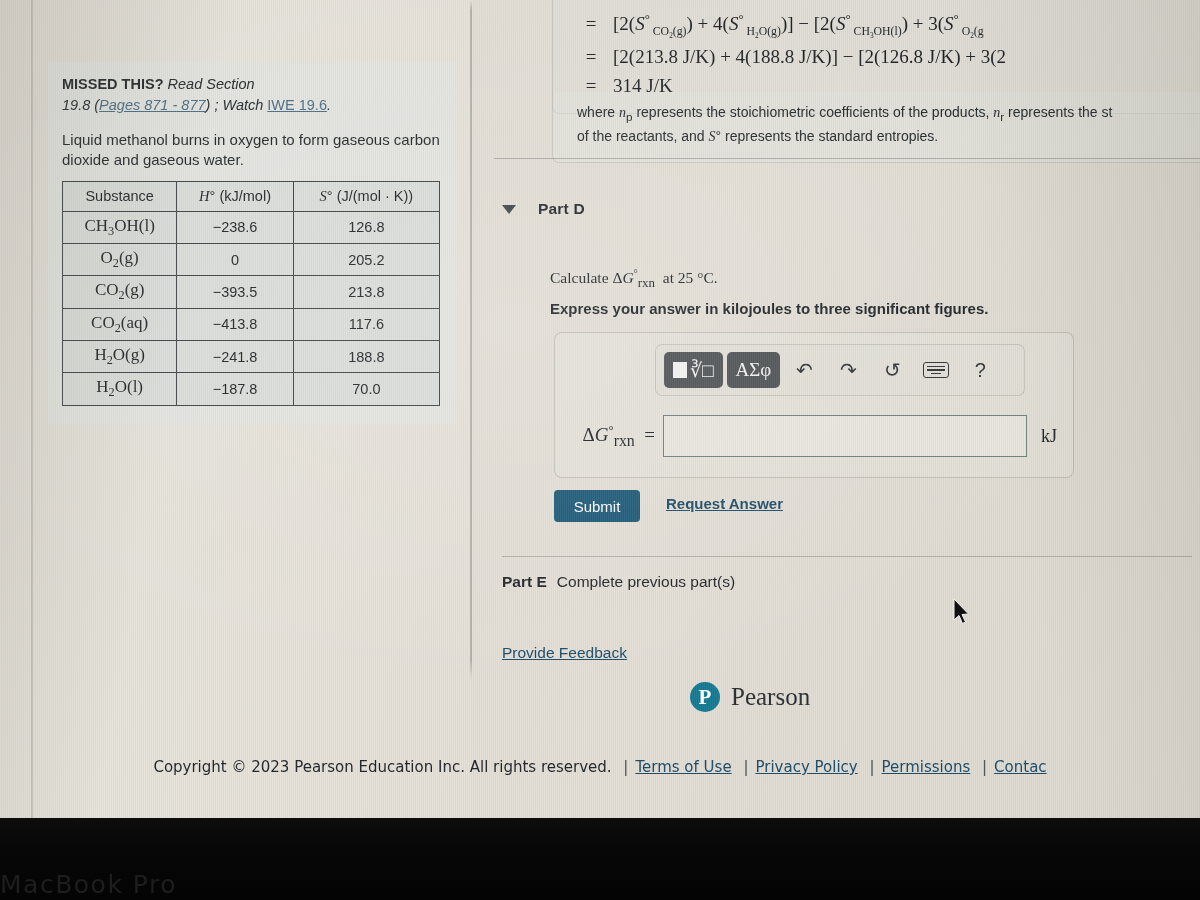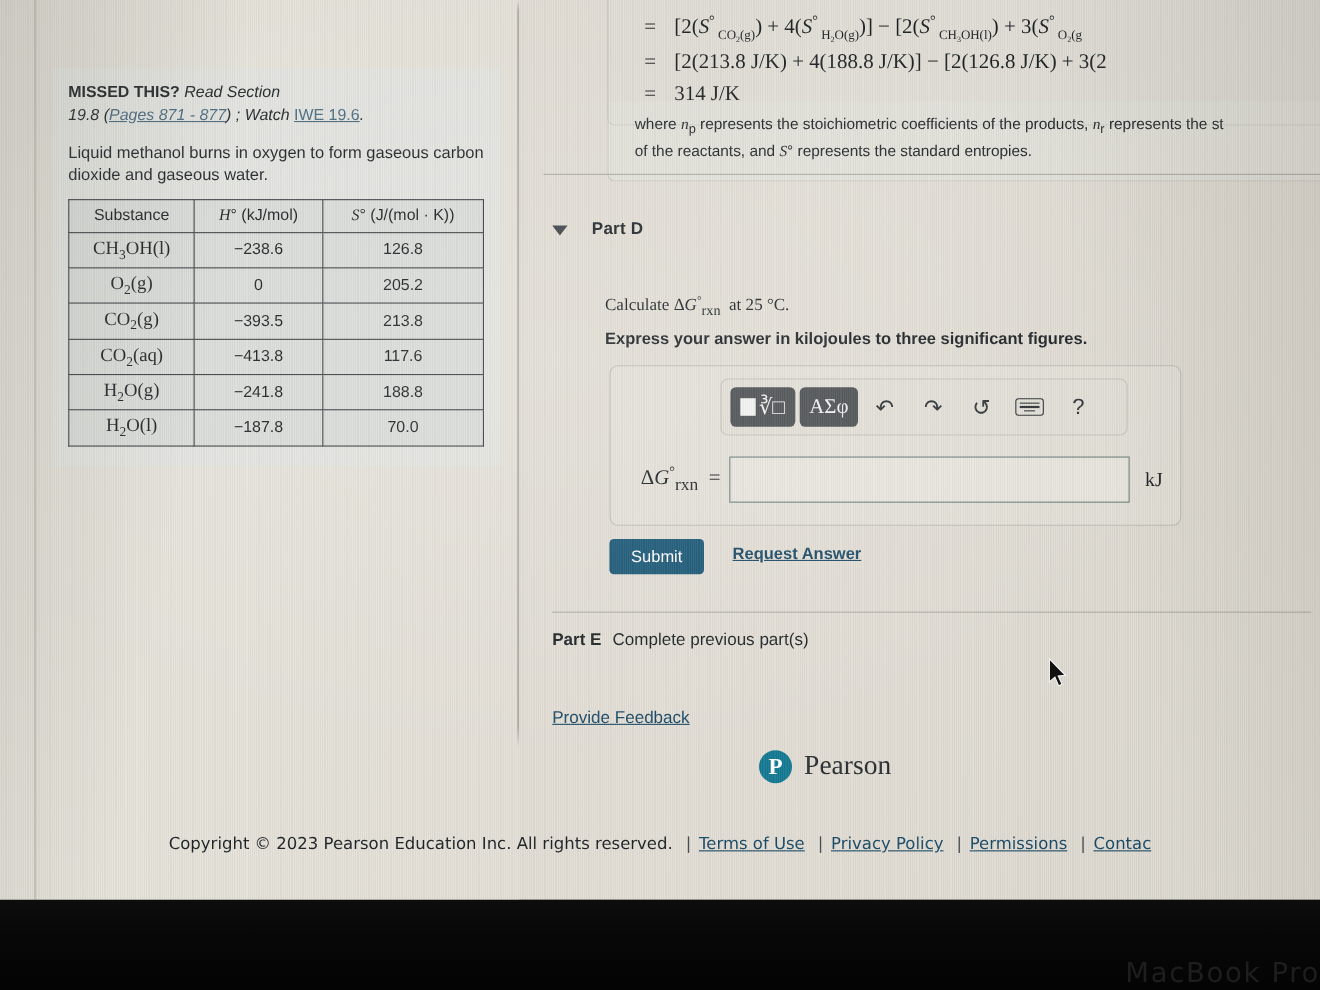--- a/index.html
+++ b/index.html
@@ -34,21 +34,21 @@
       linear-gradient(260deg, rgba(120,115,105,.16) 0%, rgba(255,255,255,0) 20%);
   }
 
   
   #bezel{
     position:absolute; left:0; top:818px; width:1200px; height:82px;
     background:linear-gradient(180deg,#0d0d0d 0%,#070707 40%,#040404 100%);
     z-index:60;
   }
   #bezel-label{
-    position:absolute; left:0; top:52px; width:1200px; text-align:right;
+    position:absolute; left:0; top:52px; width:1200px; text-align:left;
     font-family:"DejaVu Sans", sans-serif; font-size:25px; letter-spacing:1.5px;
     color:#1e1e1e;
   }
 
   
   #left-panel{
     position:absolute; left:0; top:0; width:472px; height:818px;
     background:linear-gradient(100deg,#e1ded6 0%, #e6e3da 40%, #e4e0d7 100%);
     z-index:5;
   }

